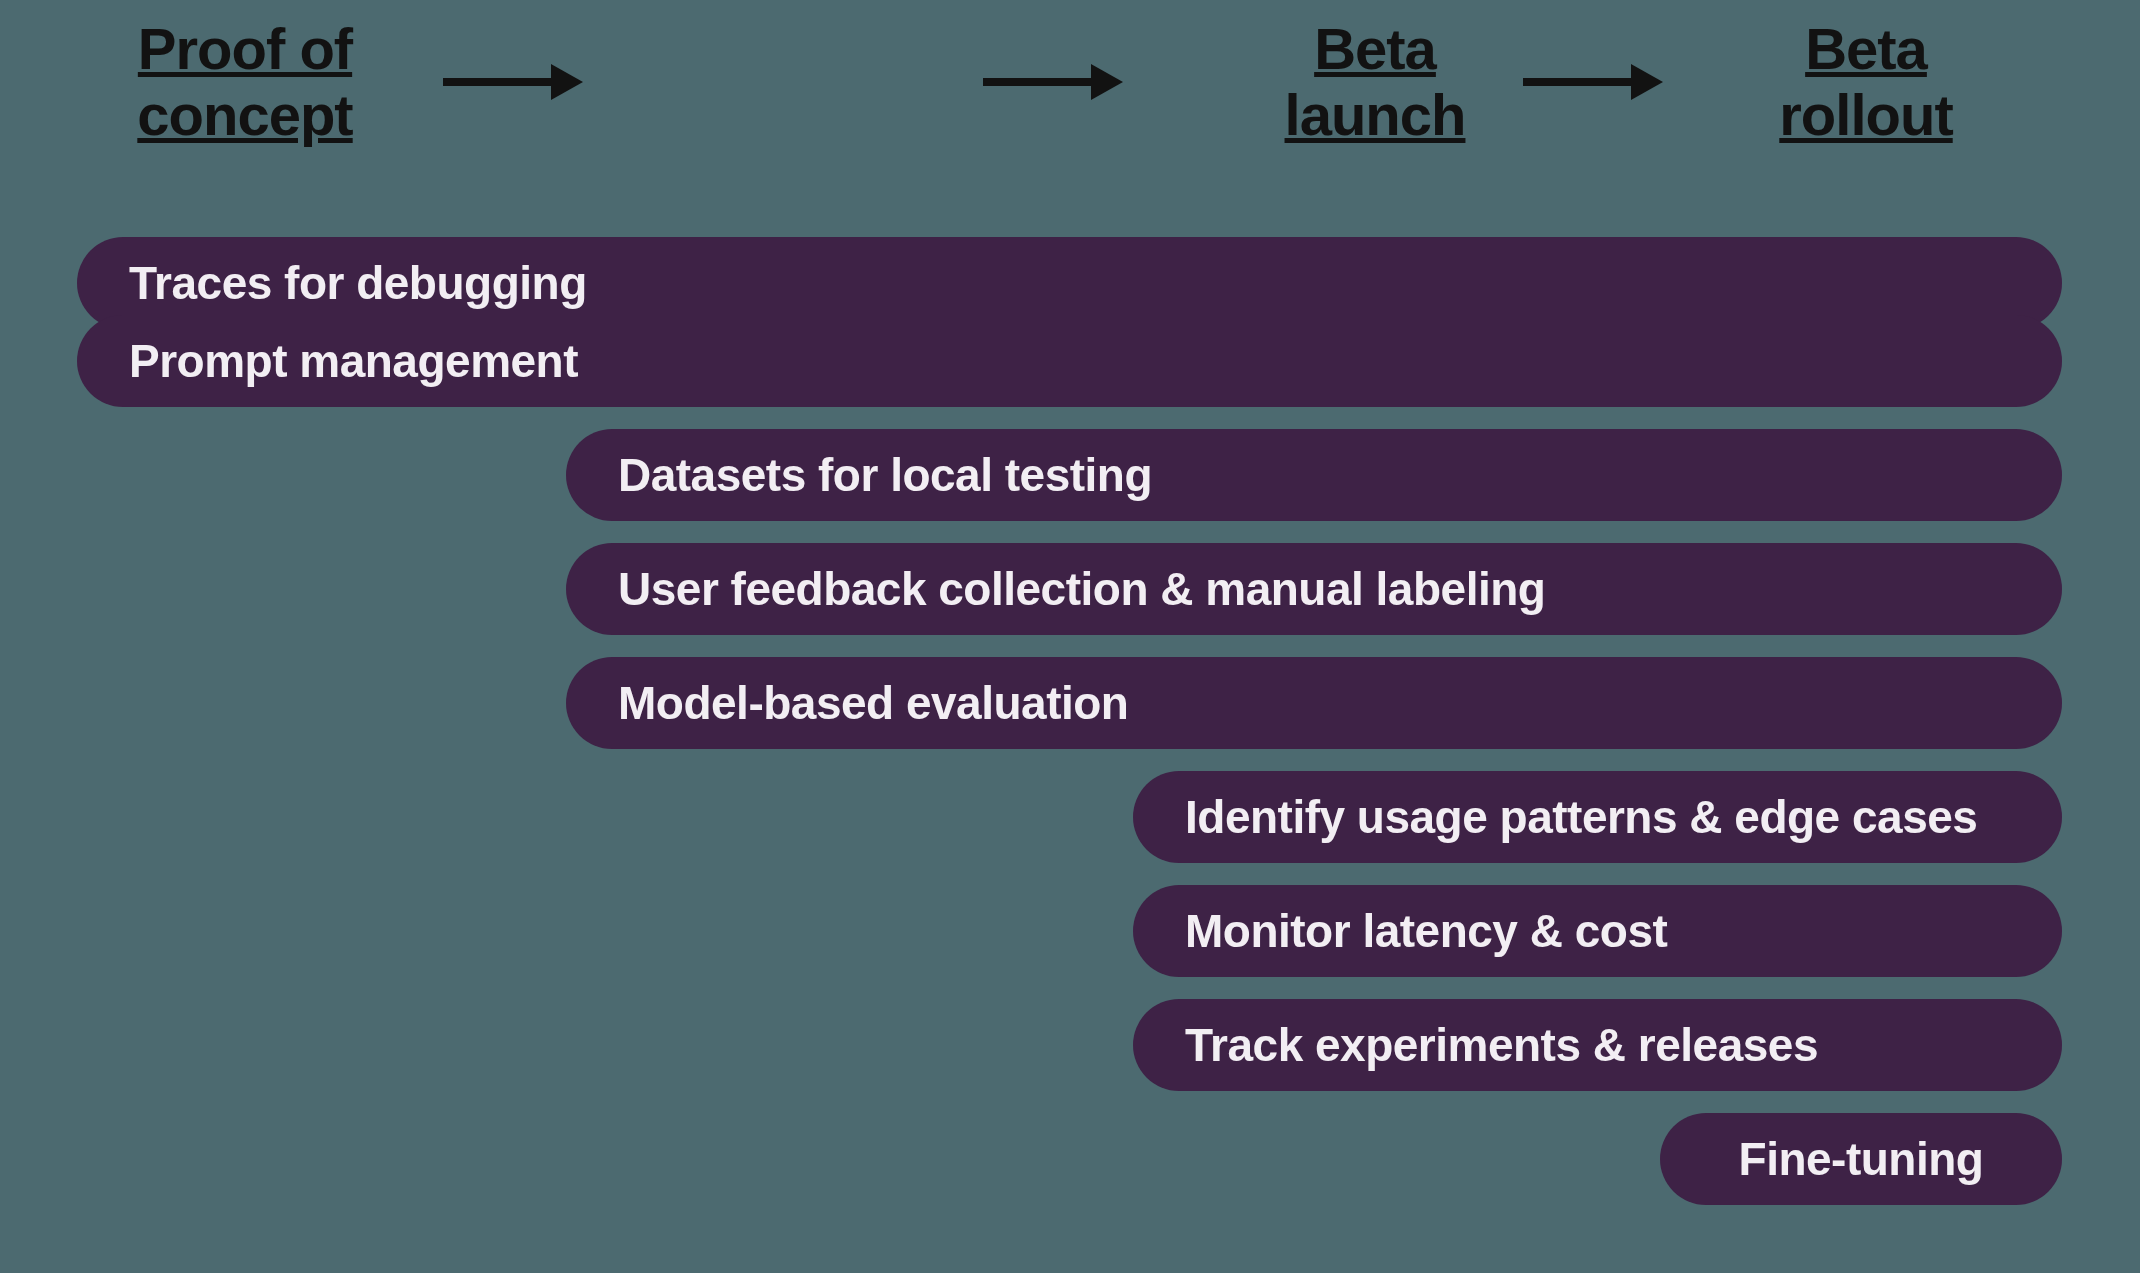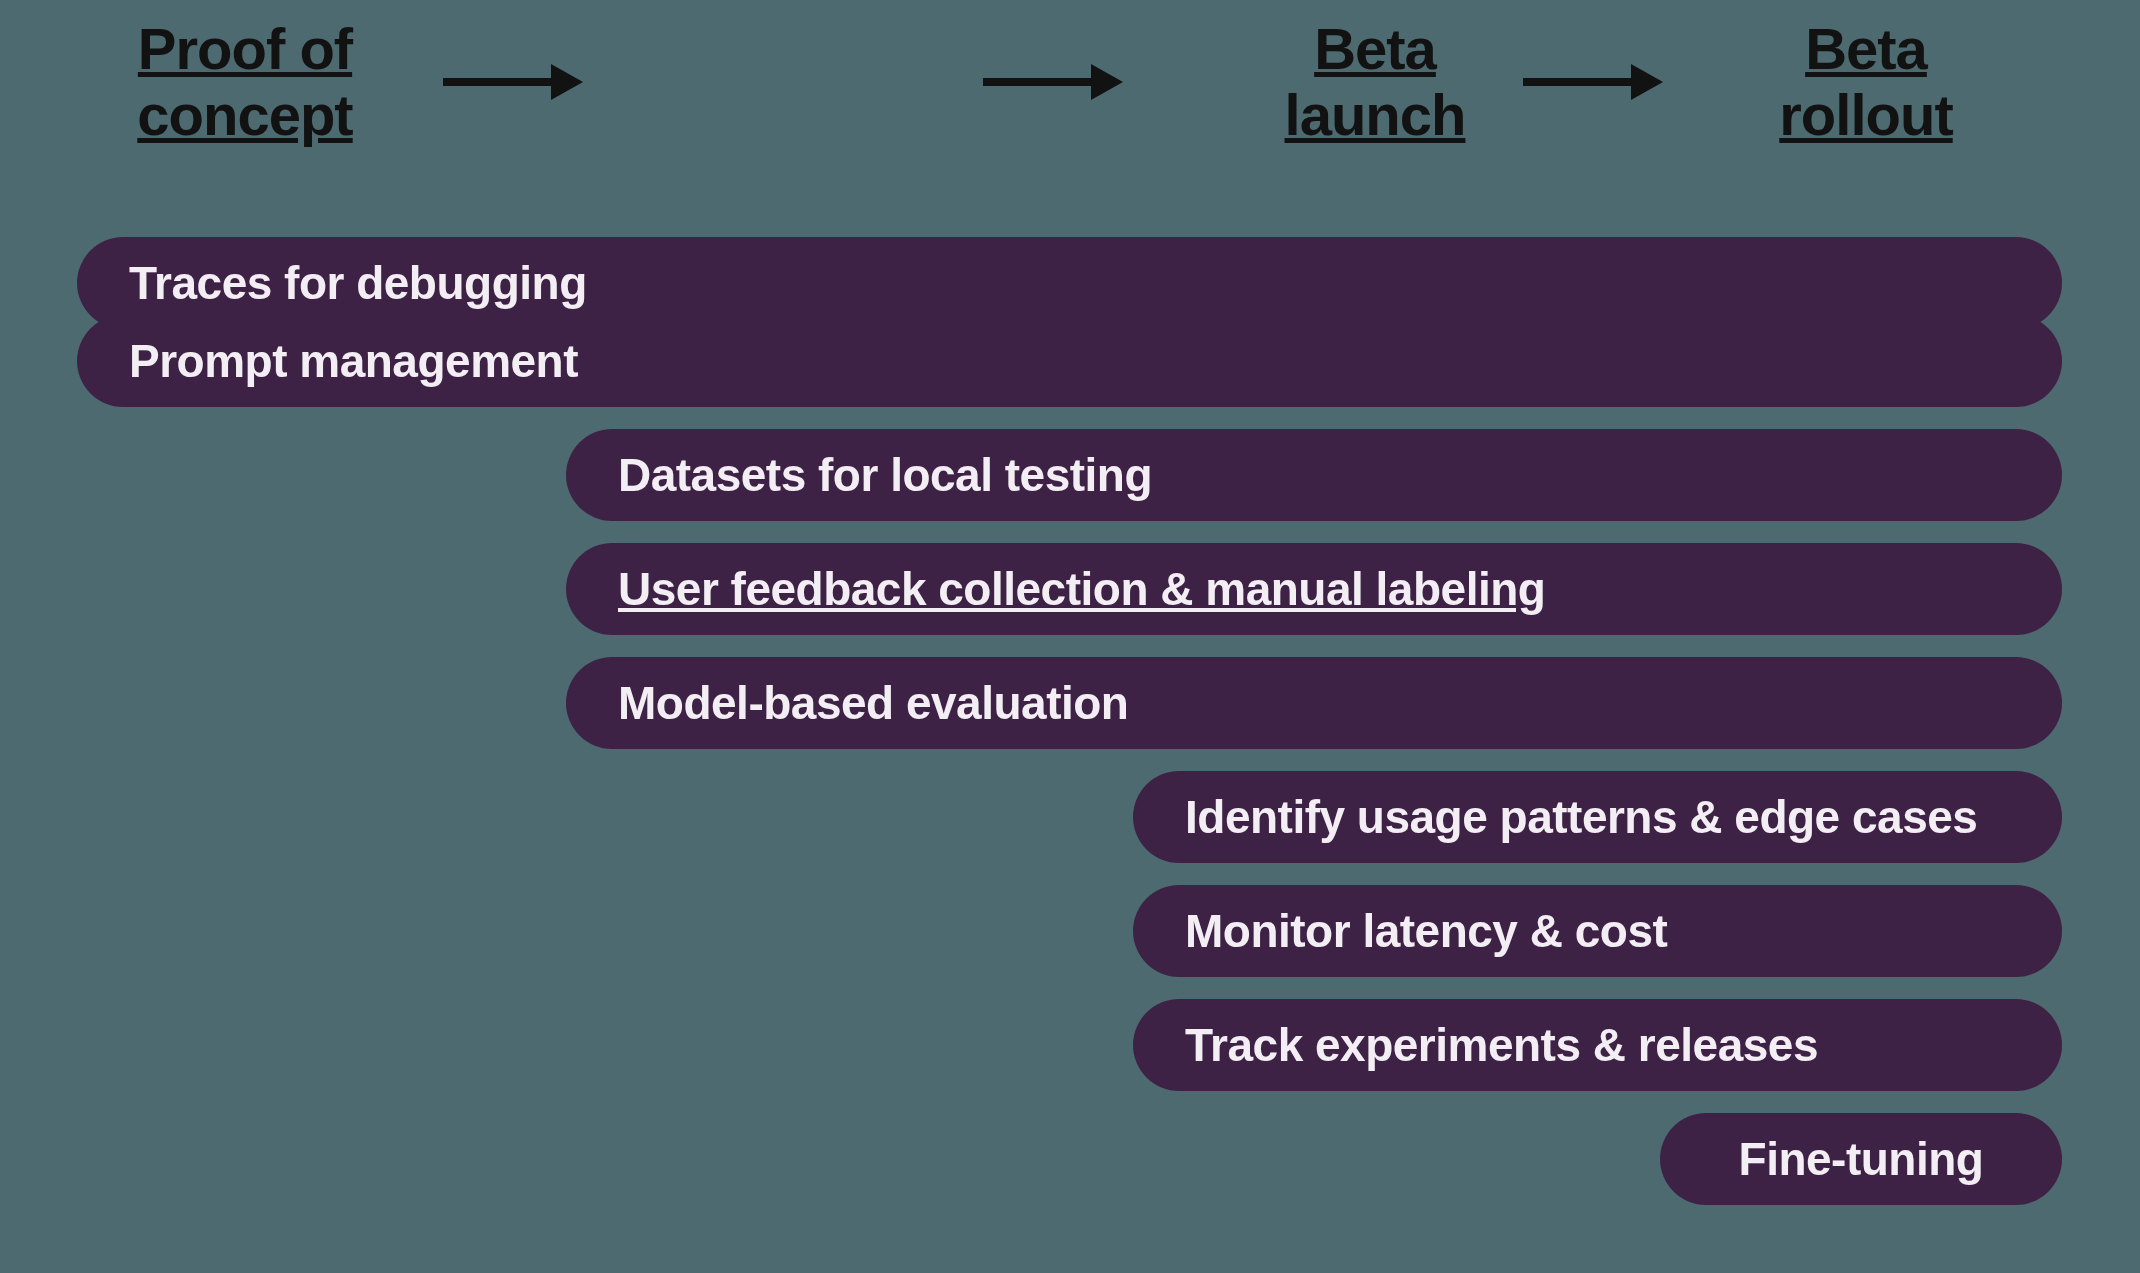--- a/index.html
+++ b/index.html
@@ -69,21 +69,21 @@
     letter-spacing: -0.5px;
     white-space: nowrap;
     display: flex;
     align-items: center;
     padding: 0 24px 0 52px;
     box-sizing: border-box;
   }
   .bar-1 { left:   77px; top:  201px; width: 1985px; margin-top: 36px; }
   .bar-2 { left:   77px; top:  315px; width: 1985px; }
   .bar-3 { left:  566px; top:  429px; width: 1496px; }
-  .bar-4 { left:  566px; top:  543px; width: 1496px; text-decoration: underline; }
+  .bar-4 { left:  566px; top:  543px; width: 1496px; }
   .bar-5 { left:  566px; top:  657px; width: 1496px; }
   .bar-6 { left: 1133px; top:  771px; width:  929px; }
   .bar-7 { left: 1133px; top:  885px; width:  929px; }
   .bar-8 { left: 1133px; top:  999px; width:  929px; }
   .bar-9 { left: 1660px; top: 1113px; width:  402px;
            justify-content: center; padding: 0 20px; }
 </style>
 </head>
 <body>
 

